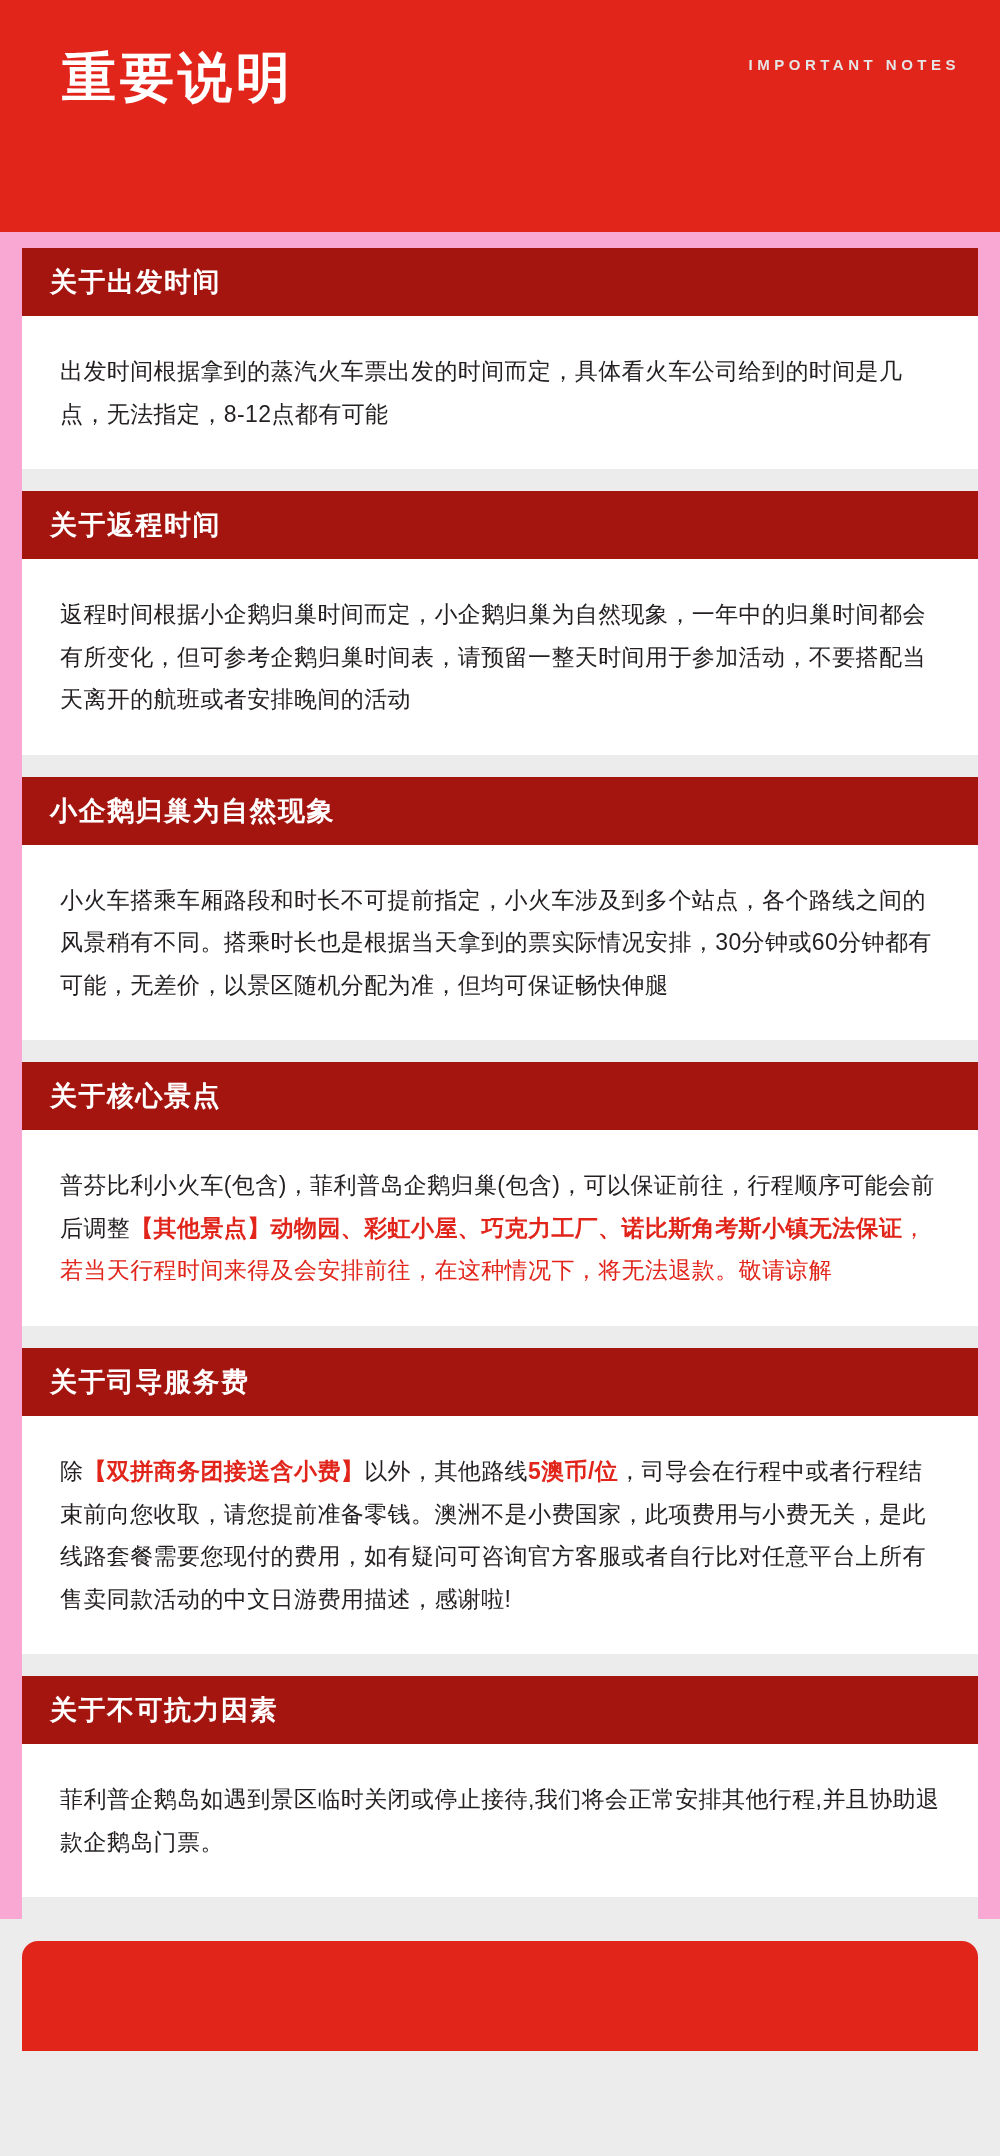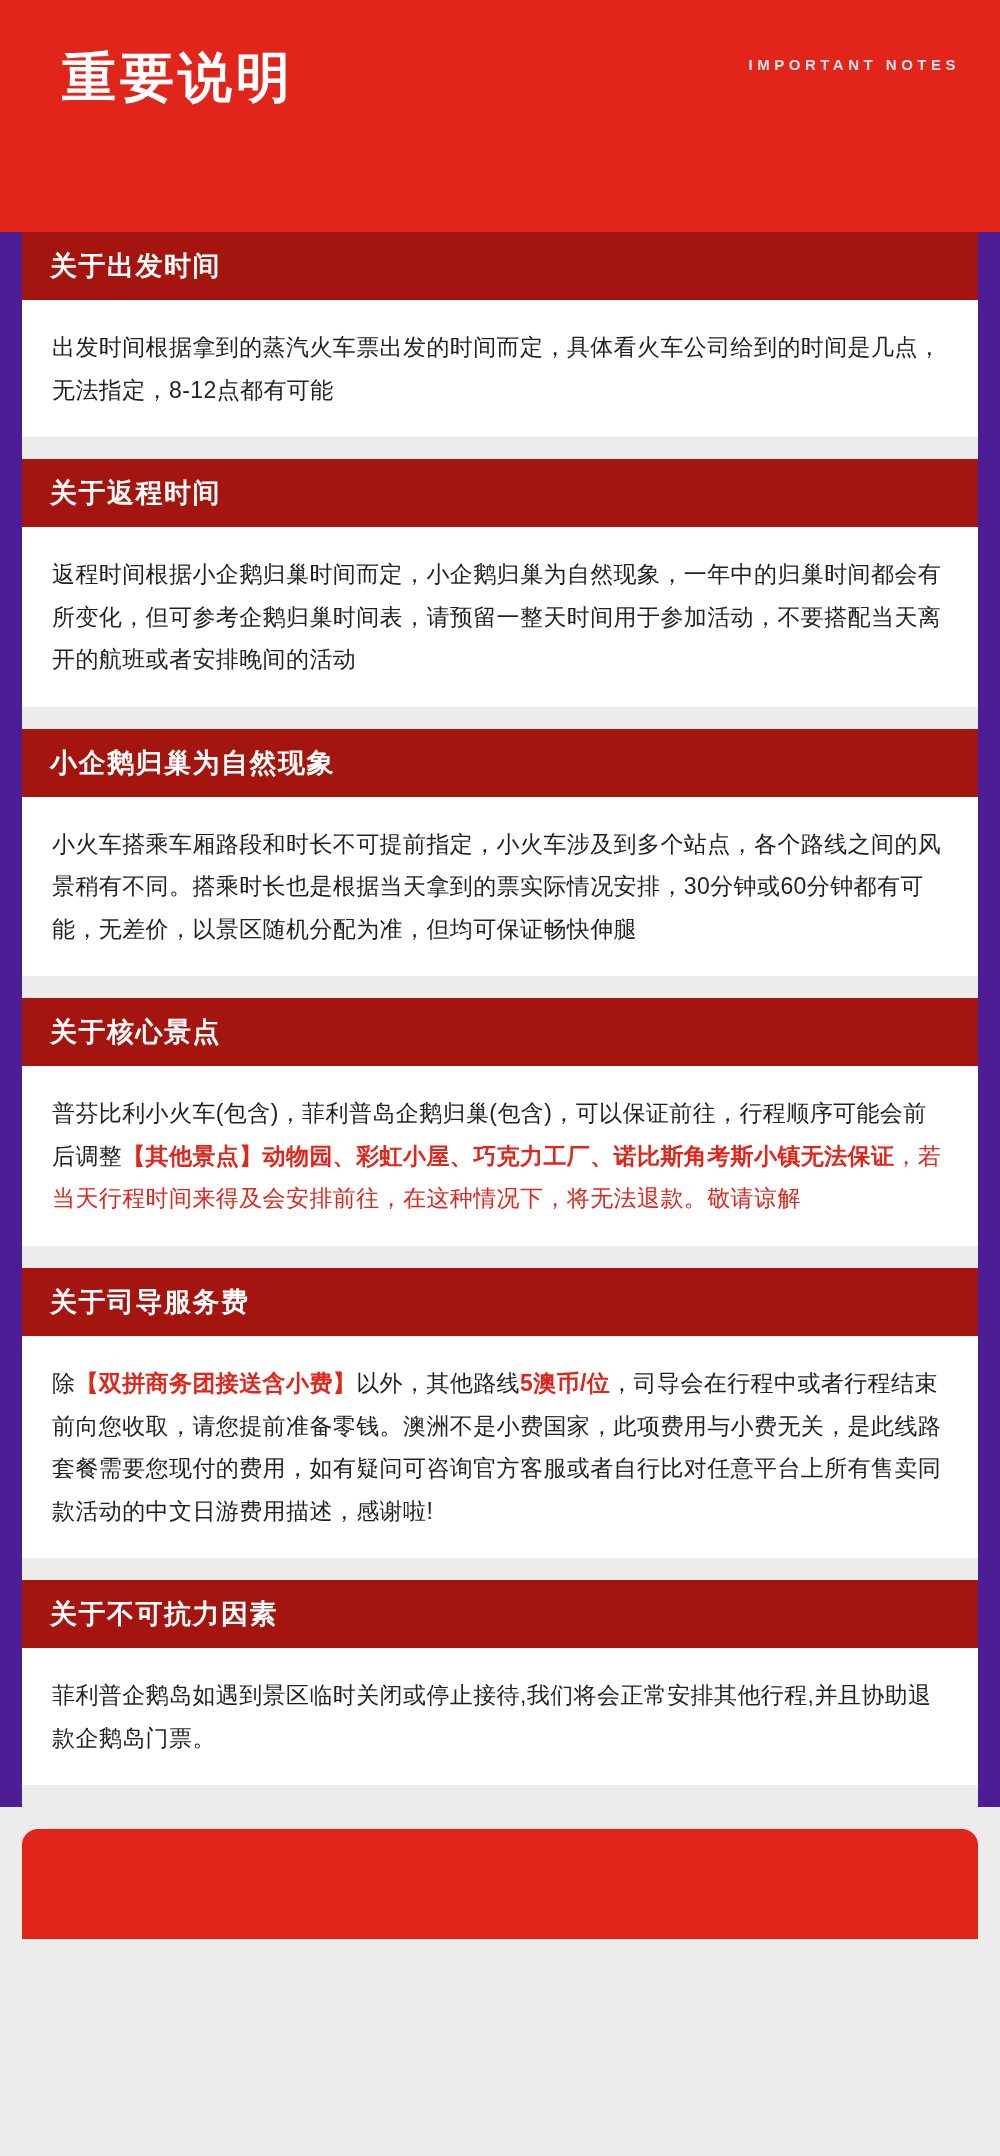--- a/index.html
+++ b/index.html
@@ -43,22 +43,22 @@
     position: absolute;
     right: 40px;
     top: 56px;
     color: #e5e5e5;
     font-size: 15px;
     letter-spacing: 4.5px;
     font-weight: 600;
   }
   
   .content {
-    background: #4c1d95;
-    padding: 0 22px 0 22px;
+    background: #f9a8d4;
+    padding: 16px 22px 0 22px;
   }
   .section {
     margin: 0 0 0 0;
   }
   .sec-head {
     background: #a51510;
     color: #ffffff;
     font-size: 27px;
     font-weight: 700;
     letter-spacing: 1.5px;
@@ -68,21 +68,21 @@
   .sec-body {
     background: #ffffff;
     color: #231f20;
     font-size: 23px;
     line-height: 1.85;
     letter-spacing: 0.4px;
     padding: 26px 30px 26px 30px;
     box-sizing: border-box;
   }
   .sec-body p {
-    margin: 0;
+    margin: 8px;
   }
   .sec-body p + p {
     margin-top: 26px;
   }
   .gap {
     height: 22px;
     background: #ececec;
   }
   .red-text {
     color: #e1251b;

